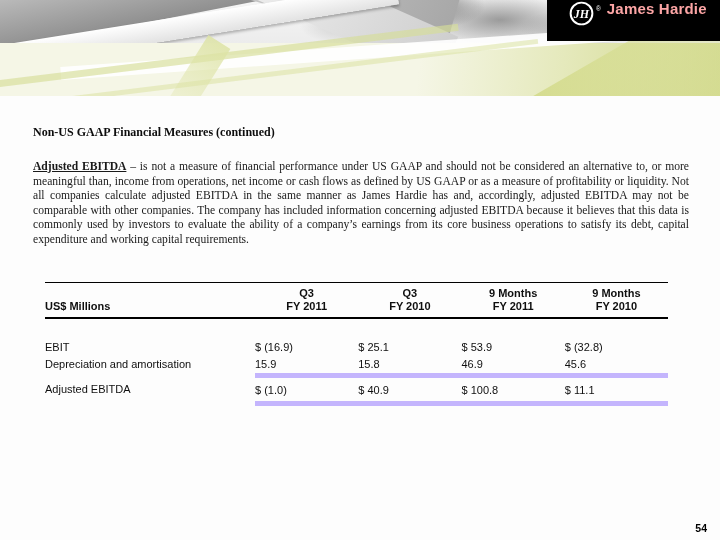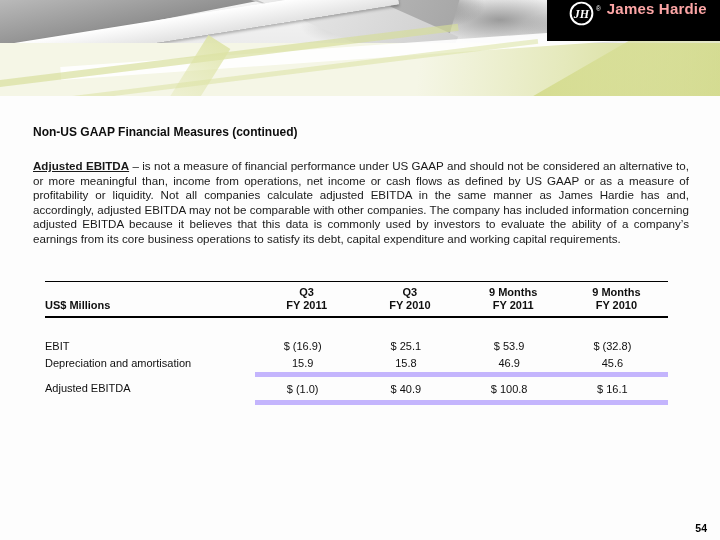--- a/index.html
+++ b/index.html
@@ -51,39 +51,39 @@
 
   
   .logo-box {
     position:absolute; top:0; right:0; width:173px; height:41px; background:#000;
     z-index:10; display:flex; align-items:flex-start; padding-left:21px; box-sizing:border-box;
   }
   .logo-reg { color:#fff; font-size:6.5px; align-self:flex-start; margin:5px 1px 0 1px; }
   .logo-text { color:#fca5a5; font-weight:bold; font-size:15px; letter-spacing:.2px; margin-left:5px; white-space:nowrap; }
 
   
-  .content { padding:0 31px 0 33px; }
+  .content { padding:0 31px 0 33px;font-family:Liberation Serif, serif; }
   .page-title { margin:29px 0 0 0; font-size:12px; font-weight:bold; color:#0d0d0d; }
   .para { margin-top:20px; font-size:11.6px; line-height:14.6px; text-align:justify; color:#191919; }
   .para .lead { font-weight:bold; text-decoration:underline; }
 
   
   .fin-table { margin:34px 0 0 45px; width:623px; font-size:11px; color:#0f0f0f; }
   .t-header { display:flex; align-items:flex-end; border-top:1px solid #000;
     border-bottom:2px solid #000; padding:4px 0 3px 0; font-weight:bold; line-height:13.5px; }
   .t-unit { width:210px; }
   .hcol { flex:1; text-align:center; }
   .t-row { display:flex; line-height:17px; }
   .t-row-first { margin-top:20px; }
   .t-row-last { margin-top:3px; }
   .row-label { width:210px; }
   .nums { flex:1; display:flex; }
   .nums.rule { border-bottom:5px solid #c4b5fd; }
   .t-row-last .nums { padding-top:1px; padding-bottom:2px; }
-  .num { flex:1; text-align:center; padding-right:8px; white-space:nowrap; }
+  .num { flex:1; text-align:left; padding-right:8px; white-space:nowrap; }
 
   .page-num { position:absolute; right:13px; bottom:6px; font-size:10.5px; font-weight:bold; color:#000; }
 </style>
 </head>
 <body>
 
 <div class="slide">
 
   <div class="banner">
     <div class="banner-top">
@@ -159,20 +159,20 @@
         <div class="num">45.6</div>
       </div>
     </div>
 
     <div class="t-row t-row-last">
       <div class="row-label">Adjusted EBITDA</div>
       <div class="nums rule">
         <div class="num">$ (1.0)</div>
         <div class="num">$ 40.9</div>
         <div class="num">$ 100.8</div>
-        <div class="num">$ 16.1</div>
+        <div class="num">$ 11.1</div>
       </div>
     </div>
 
   </div>
 
   <div class="page-num">54</div>
 </div>
 
 </body></html>

